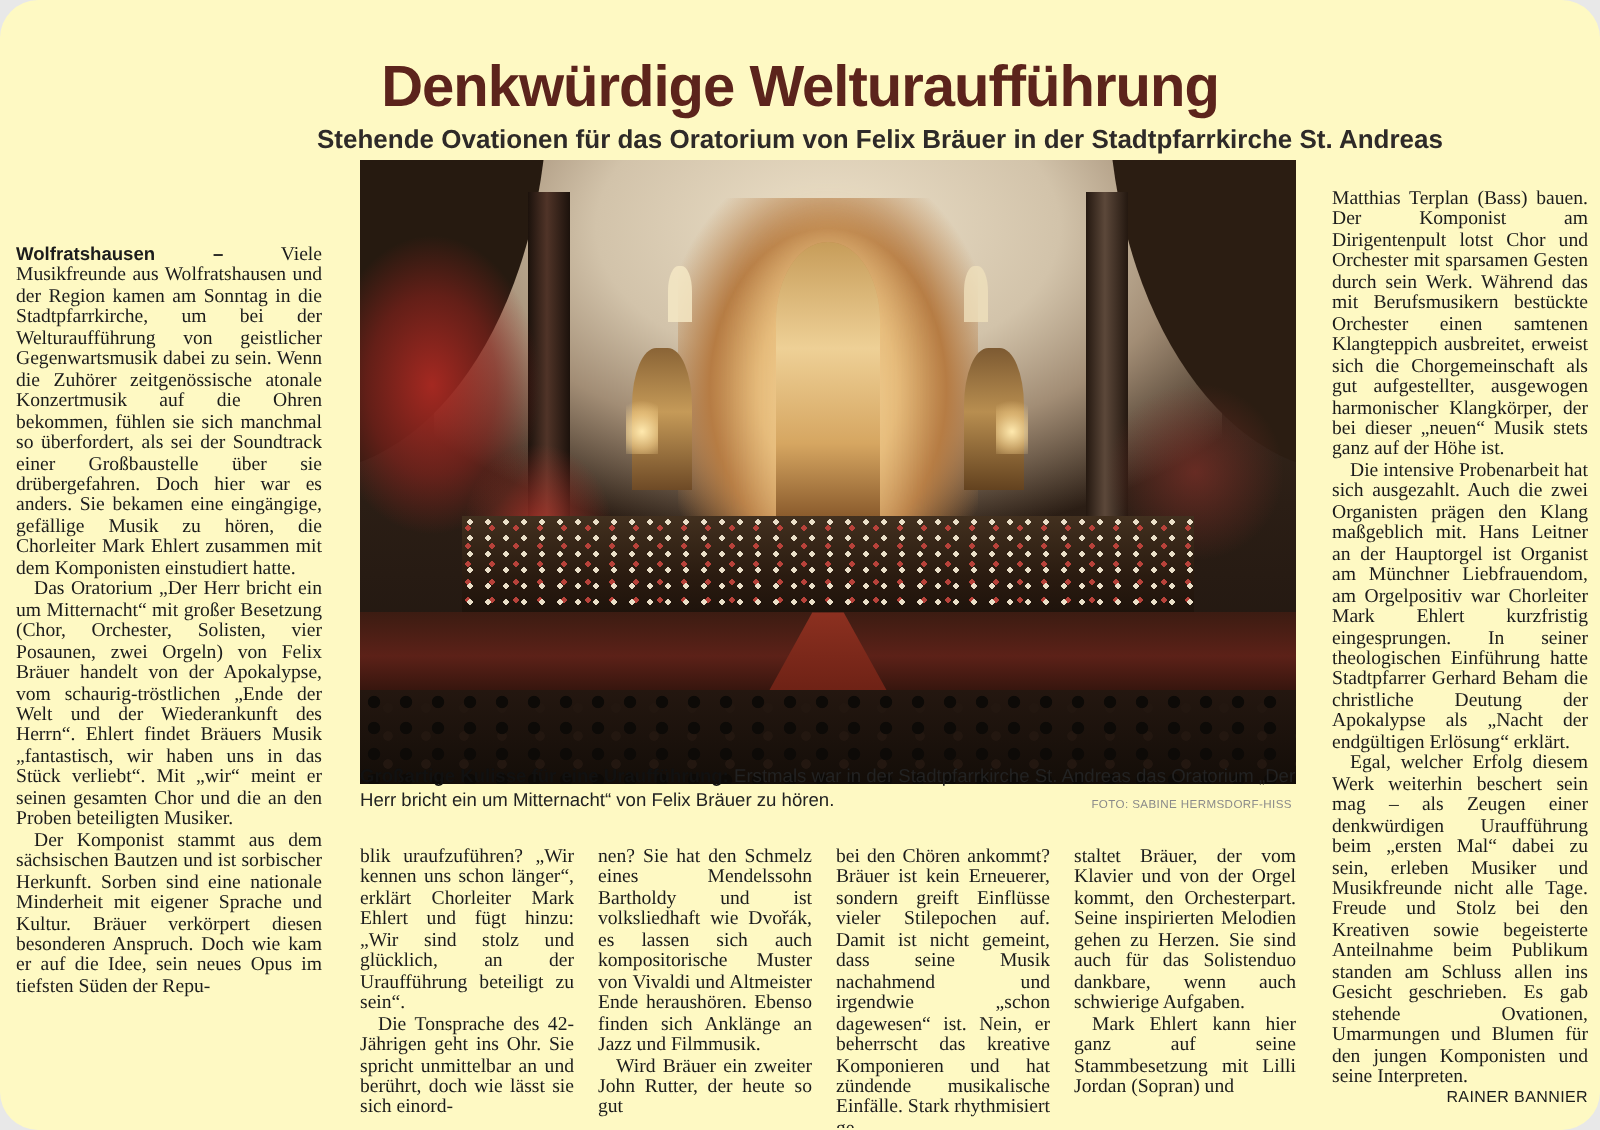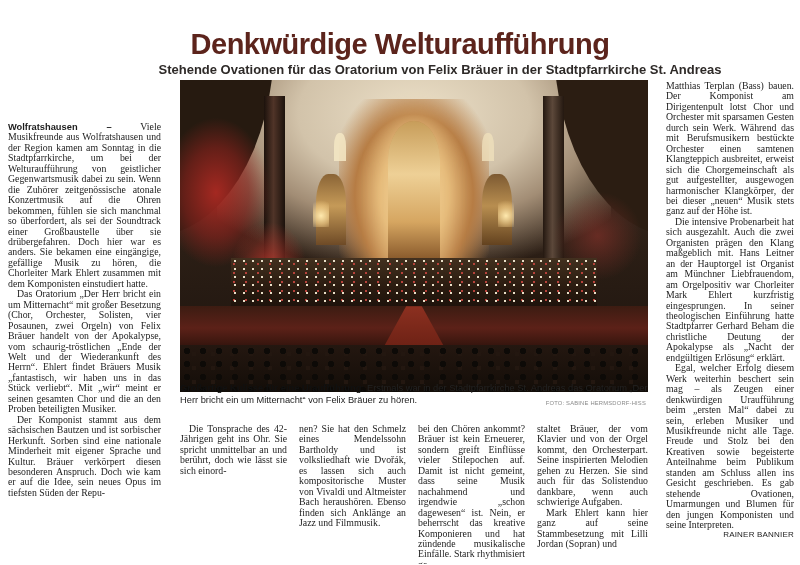--- a/index.html
+++ b/index.html
@@ -1,19 +1,19 @@
 <!DOCTYPE html>
 <html><head>
 <meta charset="utf-8">
 <style>
   html,body { margin:0; padding:0; background:#e8e8e8; }
   .page {
     position:relative; width:800px; height:565px; margin:0 auto;
-    background:#ffffff; overflow:hidden;
-    font-family:"Liberation Serif", serif; color:#1c1c1c;
+    background:#fef9c3; overflow:hidden;
+    font-family:"Liberation Serif", serif; color:#1c1c1c;border-radius:19px;
   }
   .headline {
     position:absolute; left:0; top:28px; width:100%; margin:0;
     text-align:center; font-family:"Liberation Sans", sans-serif;
     font-weight:bold; font-size:29px; letter-spacing:-0.5px; color:#5c241c;
   }
   .subheadline {
     position:absolute; left:0; top:62px; width:100%; margin:0;
     text-align:center; font-family:"Liberation Sans", sans-serif;
     font-weight:bold; font-size:13px; color:#2e2a28;padding-left:40px;
@@ -22,21 +22,21 @@
     position:absolute; overflow:hidden;
     font-size:9.8px; line-height:10.45px; text-align:justify;
   }
   .col p { margin:0; text-indent:9px; }
   .col p.first, .col p.cont { text-indent:0; }
   .col1 { left:8px;  top:81px;  width:153px; height:468px;margin-top:41px; }
   .col2 { left:180px; top:424px; width:107px; height:140px; }
   .col3 { left:299px; top:424px; width:107px; height:140px; }
   .col4 { left:418px; top:424px; width:107px; height:140px; }
   .col5 { left:537px; top:424px; width:111px; height:140px; }
-  .col6 { left:666px; top:81px;  width:128px; height:470px; }
+  .col6 { left:666px; top:95px;  width:128px; height:470px; }
   .lead-loc { font-family:"Liberation Sans", sans-serif; font-weight:bold; font-size:9.3px; }
   .byline {
     font-family:"Liberation Sans", sans-serif; font-weight:normal;
     font-size:8px; letter-spacing:0.2px; white-space:nowrap; float:right;
   }
 
   
   .photo {
     position:absolute; left:180px; top:80px; width:468px; height:312px;
     background:linear-gradient(180deg,#4a3828 0%,#38291d 30%,#2b1e15 55%,#1b120d 100%);
@@ -139,25 +139,27 @@
     <div class="ph-crowd"></div>
   </div>
 
   <div class="caption">
     <b>Großartige Kulisse für eine Uraufführung:</b>
     <span>Erstmals war in der Stadtpfarrkirche St. Andreas das Oratorium „Der Herr bricht ein um Mitternacht“ von Felix Bräuer zu hören.</span>
     <span class="credit">FOTO: SABINE HERMSDORF-HISS</span>
   </div>
 
   <div class="col col2">
+    <p class="cont">blik uraufzuführen? „Wir kennen uns schon länger“, erklärt Chorleiter Mark Ehlert und fügt hinzu: „Wir sind stolz und glücklich, an der Uraufführung beteiligt zu sein“.</p>
     <p>Die Tonsprache des 42-Jährigen geht ins Ohr. Sie spricht unmittelbar an und berührt, doch wie lässt sie sich einord-</p>
   </div>
 
   <div class="col col3">
-    <p class="cont">nen? Sie hat den Schmelz eines Mendelssohn Bartholdy und ist volksliedhaft wie Dvořák, es lassen sich auch kompositorische Muster von Vivaldi und Altmeister Bach heraushören. Ebenso finden sich Anklänge an Jazz und Filmmusik.</p>
+    <p class="cont">nen? Sie hat den Schmelz eines Mendelssohn Bartholdy und ist volksliedhaft wie Dvořák, es lassen sich auch kompositorische Muster von Vivaldi und Altmeister Ende heraushören. Ebenso finden sich Anklänge an Jazz und Filmmusik.</p>
+    <p>Wird Bräuer ein zweiter John Rutter, der heute so gut</p>
   </div>
 
   <div class="col col4">
     <p class="cont">bei den Chören ankommt? Bräuer ist kein Erneuerer, sondern greift Einflüsse vieler Stilepochen auf. Damit ist nicht gemeint, dass seine Musik nachahmend und irgendwie „schon dagewesen“ ist. Nein, er beherrscht das kreative Komponieren und hat zündende musikalische Einfälle. Stark rhythmisiert ge-</p>
   </div>
 
   <div class="col col5">
     <p class="cont">staltet Bräuer, der vom Klavier und von der Orgel kommt, den Orchesterpart. Seine inspirierten Melodien gehen zu Herzen. Sie sind auch für das Solistenduo dankbare, wenn auch schwierige Aufgaben.</p>
     <p>Mark Ehlert kann hier ganz auf seine Stammbesetzung mit Lilli Jordan (Sopran) und</p>
   </div>

